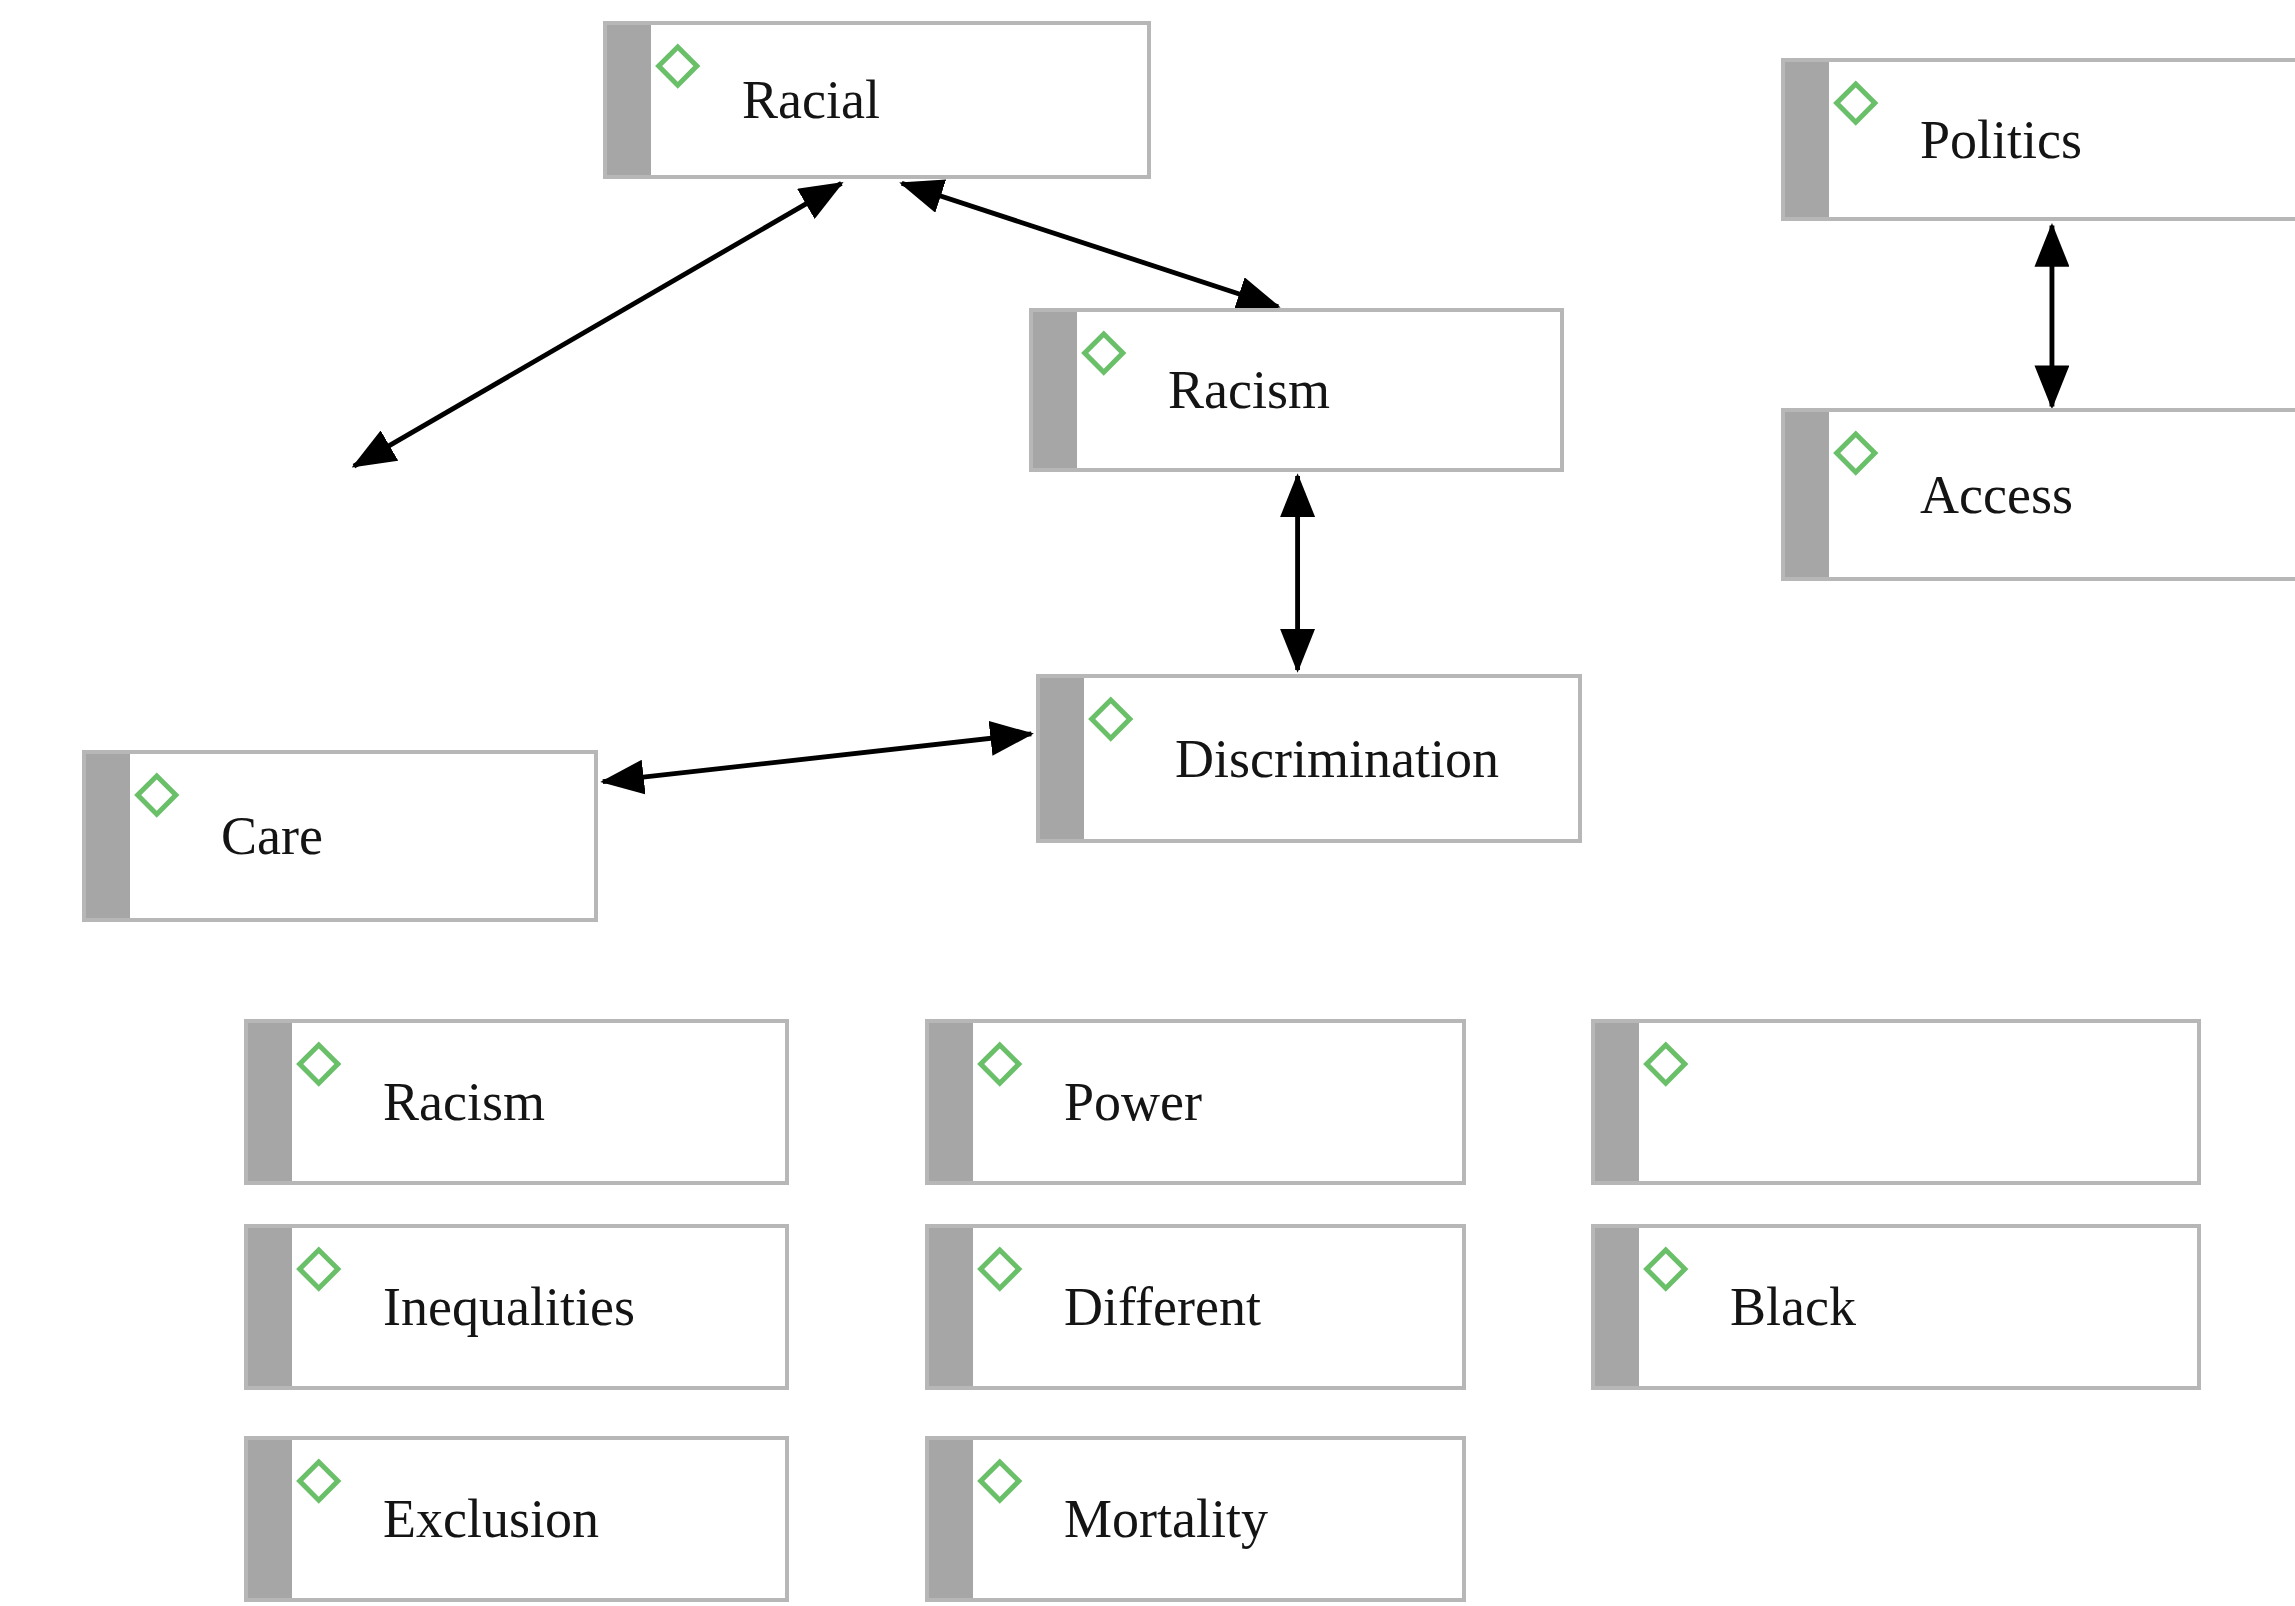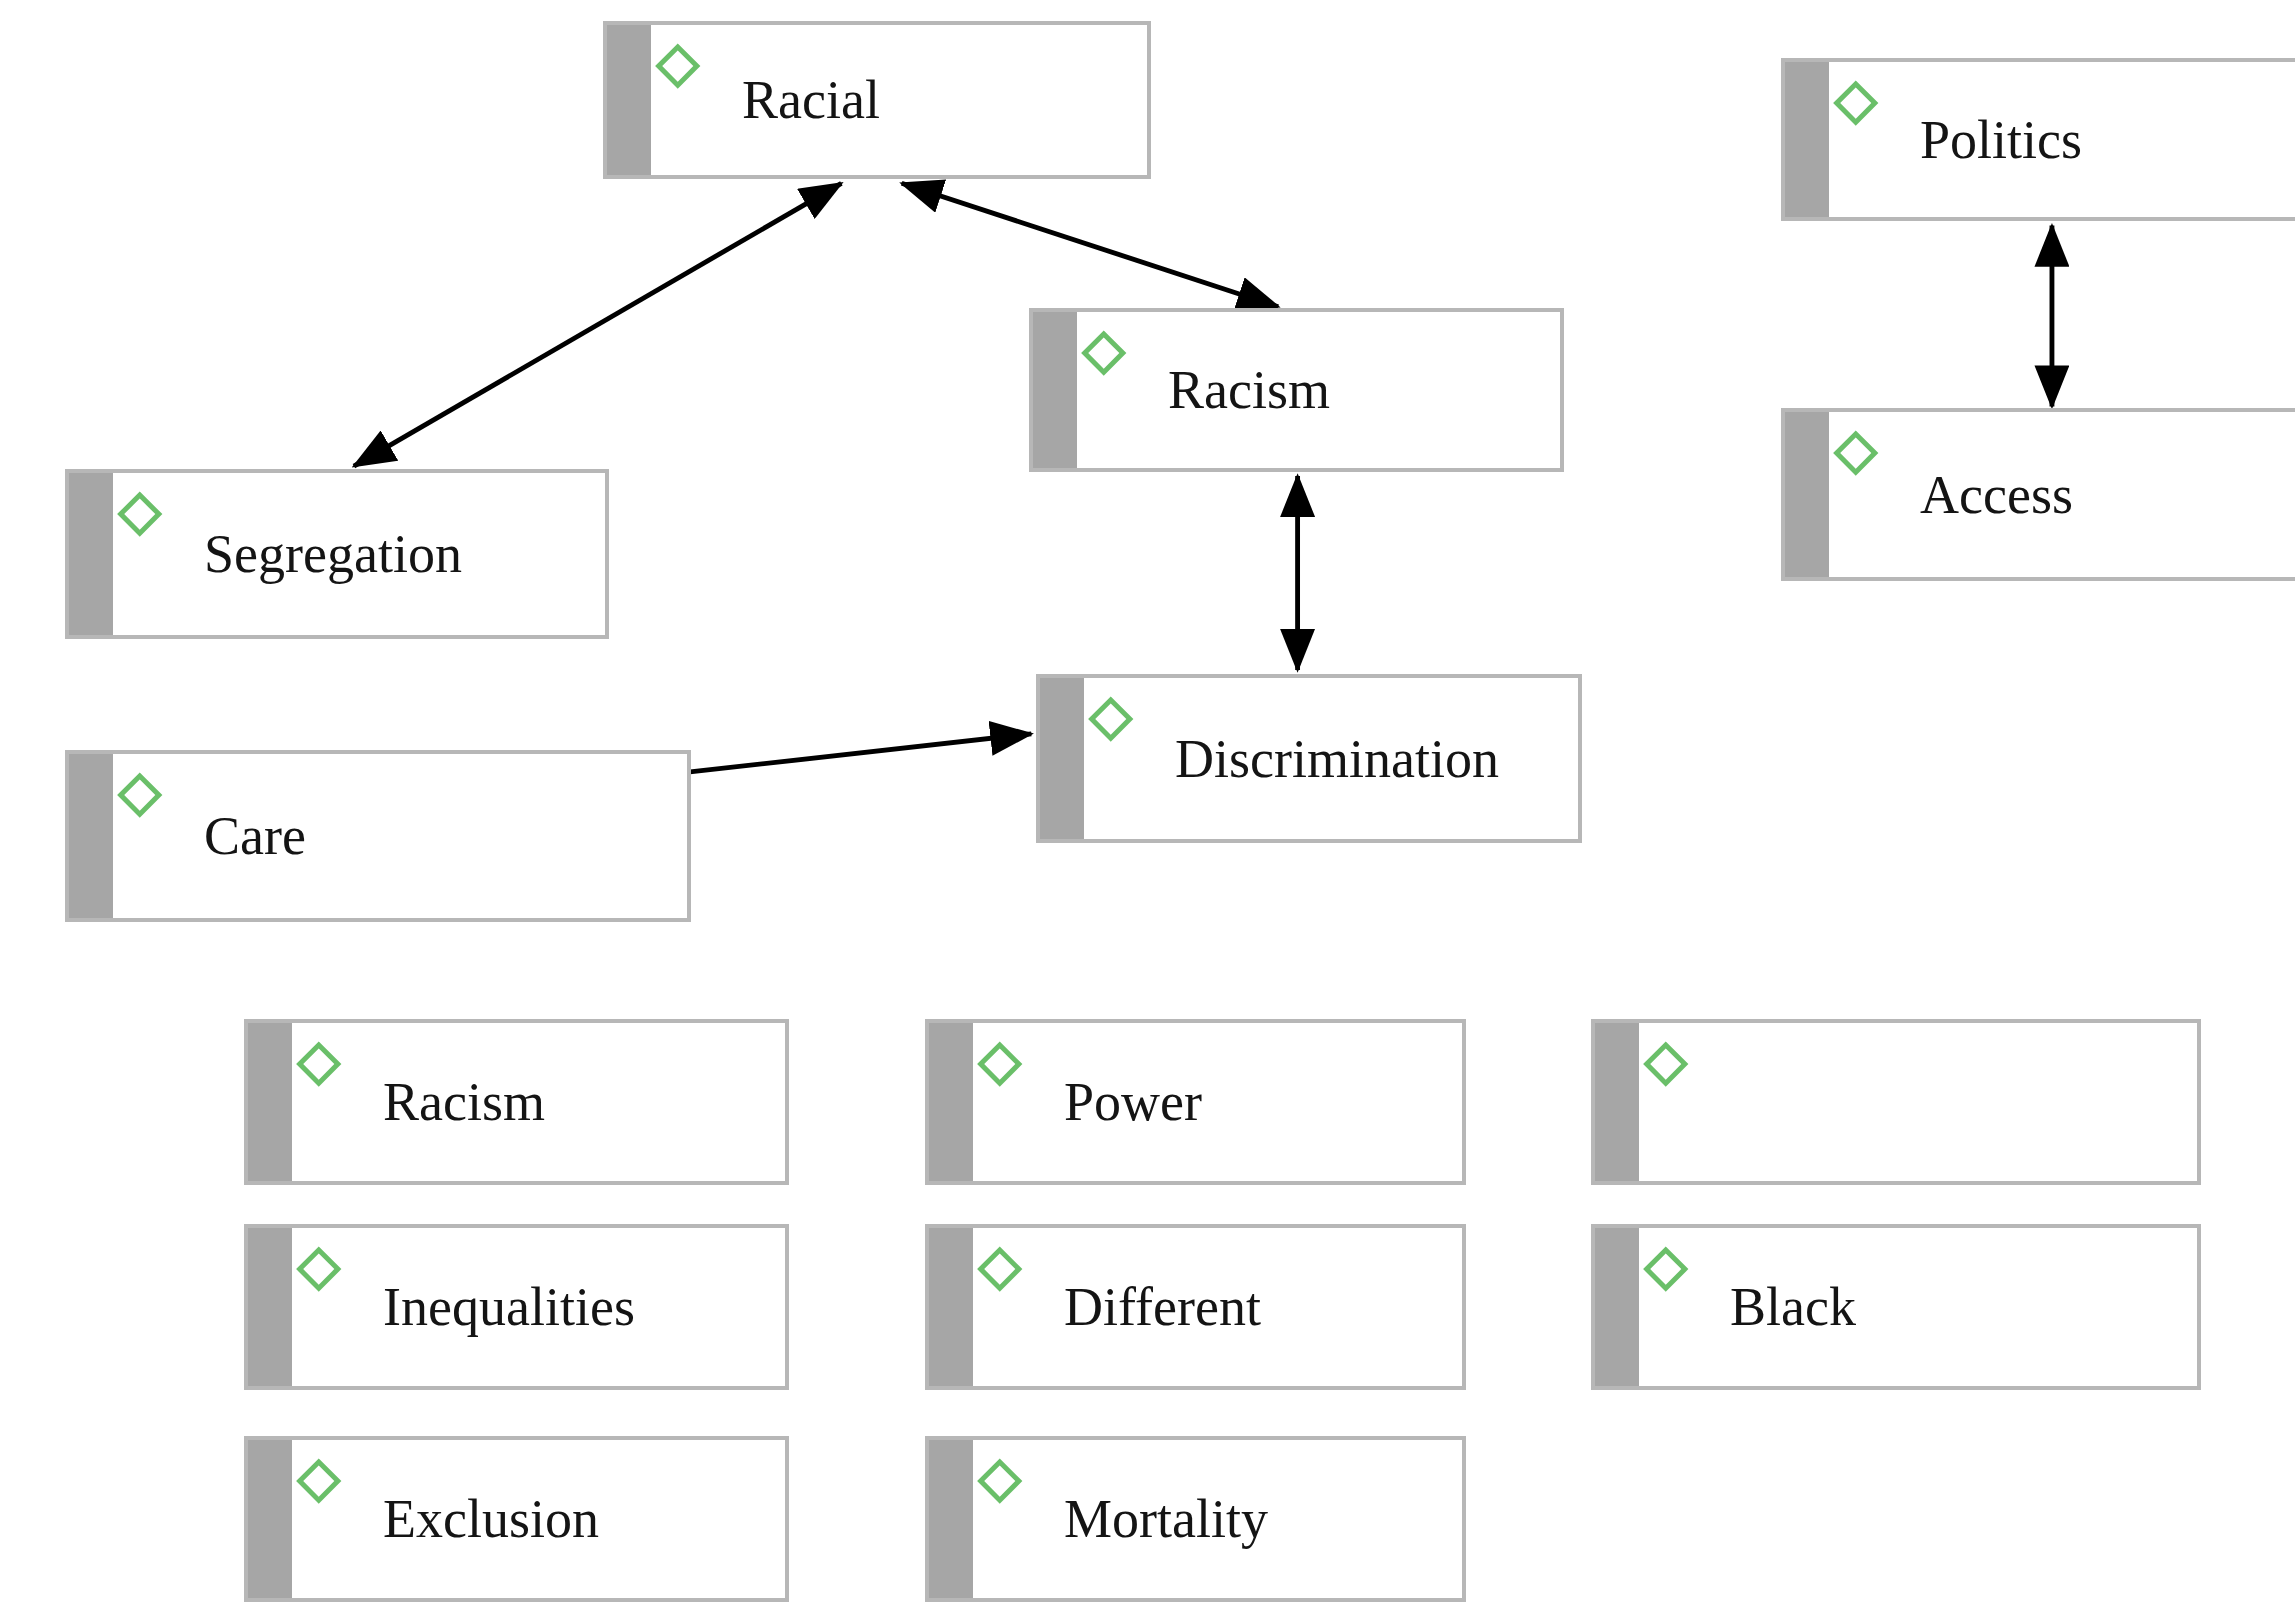--- a/index.html
+++ b/index.html
@@ -37,21 +37,21 @@
     font-size:54px;color:#141414;
     white-space:nowrap;letter-spacing:0px;
   }
   
   .n-racial{left:559px;top:21px;width:548px;height:158px}
   .n-politics{left:1737px;top:58px;width:544px;height:163px}
   .n-racism{left:985px;top:308px;width:535px;height:164px}
   .n-segregation{left:21px;top:469px;width:544px;height:170px}
   .n-access{left:1737px;top:408px;width:544px;height:173px}
   .n-discrimination{left:992px;top:674px;width:546px;height:169px}
-  .n-care{left:21px;top:750px;width:626px;height:172px}
+  .n-care{left:38px;top:750px;width:516px;height:172px}
   .n-rights{left:200px;top:1019px;width:545px;height:166px}
   .n-power{left:881px;top:1019px;width:541px;height:166px}
   .n-indigenous-people{left:1547px;top:1019px;width:610px;height:166px}
   .n-inequalities{left:200px;top:1224px;width:545px;height:166px}
   .n-different{left:881px;top:1224px;width:541px;height:166px}
   .n-black{left:1547px;top:1224px;width:610px;height:166px}
   .n-exclusion{left:200px;top:1436px;width:545px;height:166px}
   .n-mortality{left:881px;top:1436px;width:541px;height:166px}
 </style>
 </head>
@@ -83,25 +83,20 @@
     <span class="diamond"></span>
     <span class="label">Politics</span>
   </div>
 
   <div class="node n-racism">
     <span class="bar"></span>
     <span class="diamond"></span>
     <span class="label">Racism</span>
   </div>
 
-  <div class="node n-segregation">
-    <span class="bar"></span>
-    <span class="diamond"></span>
-    <span class="label">Segregation</span>
-  </div>
 
   <div class="node n-access">
     <span class="bar"></span>
     <span class="diamond"></span>
     <span class="label">Access</span>
   </div>
 
   <div class="node n-discrimination">
     <span class="bar"></span>
     <span class="diamond"></span>

